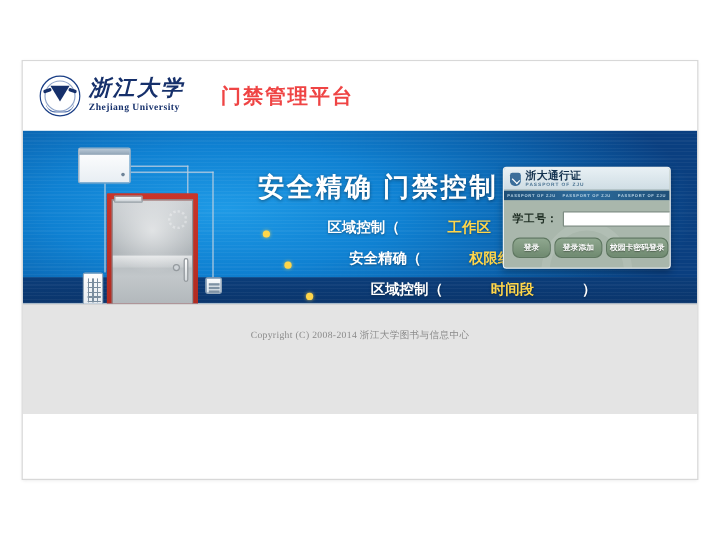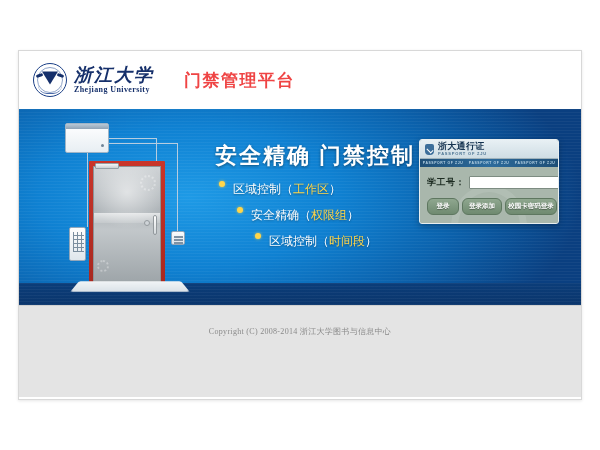--- a/index.html
+++ b/index.html
@@ -71,21 +71,21 @@
     border-radius: 0 0 12px 12px;
   }
 
   #zju-wordmark {
     margin-left: 7px;
     display: flex;
     flex-direction: column;
     justify-content: center;
   }
   #zju-cn {
-    font-family: Liberation Sans, sans-serif;
+    font-family: Liberation Mono, monospace;
     font-size: 18px;
     font-weight: bold;
     font-style: italic;
     color: #16306b;
     letter-spacing: 2px;
     line-height: 1.05;
   }
   #zju-en {
     font-family: "Liberation Serif", "DejaVu Serif", serif;
     font-size: 8px;
@@ -98,21 +98,21 @@
     margin-left: 30px;
     font-size: 17px;
     font-weight: bold;
     color: #ef4444;
     letter-spacing: 1.5px;
   }
 
   
   #banner {
     position: relative;
-    height: 196px;
+    height: 144px;
     background:
       radial-gradient(ellipse 70% 95% at 30% 45%, #1e9ae6 0%, #0f81d2 38%, #0b63ae 68%, #0a3f80 100%);
     overflow: hidden;
   }
   #banner::after {
     
     content: "";
     position: absolute; inset: 0;
     background-image:
       repeating-linear-gradient(0deg, rgba(255,255,255,0.045) 0 1px, transparent 1px 3px);
@@ -263,27 +263,28 @@
     text-shadow: 0 1px 3px rgba(0,0,0,0.45);
     z-index: 3;
   }
   #bullets {
     position: absolute;
     left: 200px; top: 72px;
     z-index: 3;
   }
   .bullet {
     display: flex;
-    align-items: flex-start;
+    align-items: flex-end;
     margin-bottom: 9px;
     font-size: 12px;
-    font-weight: normal;
+    font-weight: bold;
     color: #ffffff;
     white-space: nowrap;
     text-shadow: 0 1px 2px rgba(0,0,0,0.35);
+    gap: 40px;
   }
   .bullet .dot {
     width: 6px; height: 6px;
     border-radius: 50%;
     background: #ffd64a;
     margin-right: 8px;
     flex: none;
     box-shadow: 0 0 3px rgba(255,214,74,0.8);
   }
   .bullet .accent { color: #ffd64a; }

